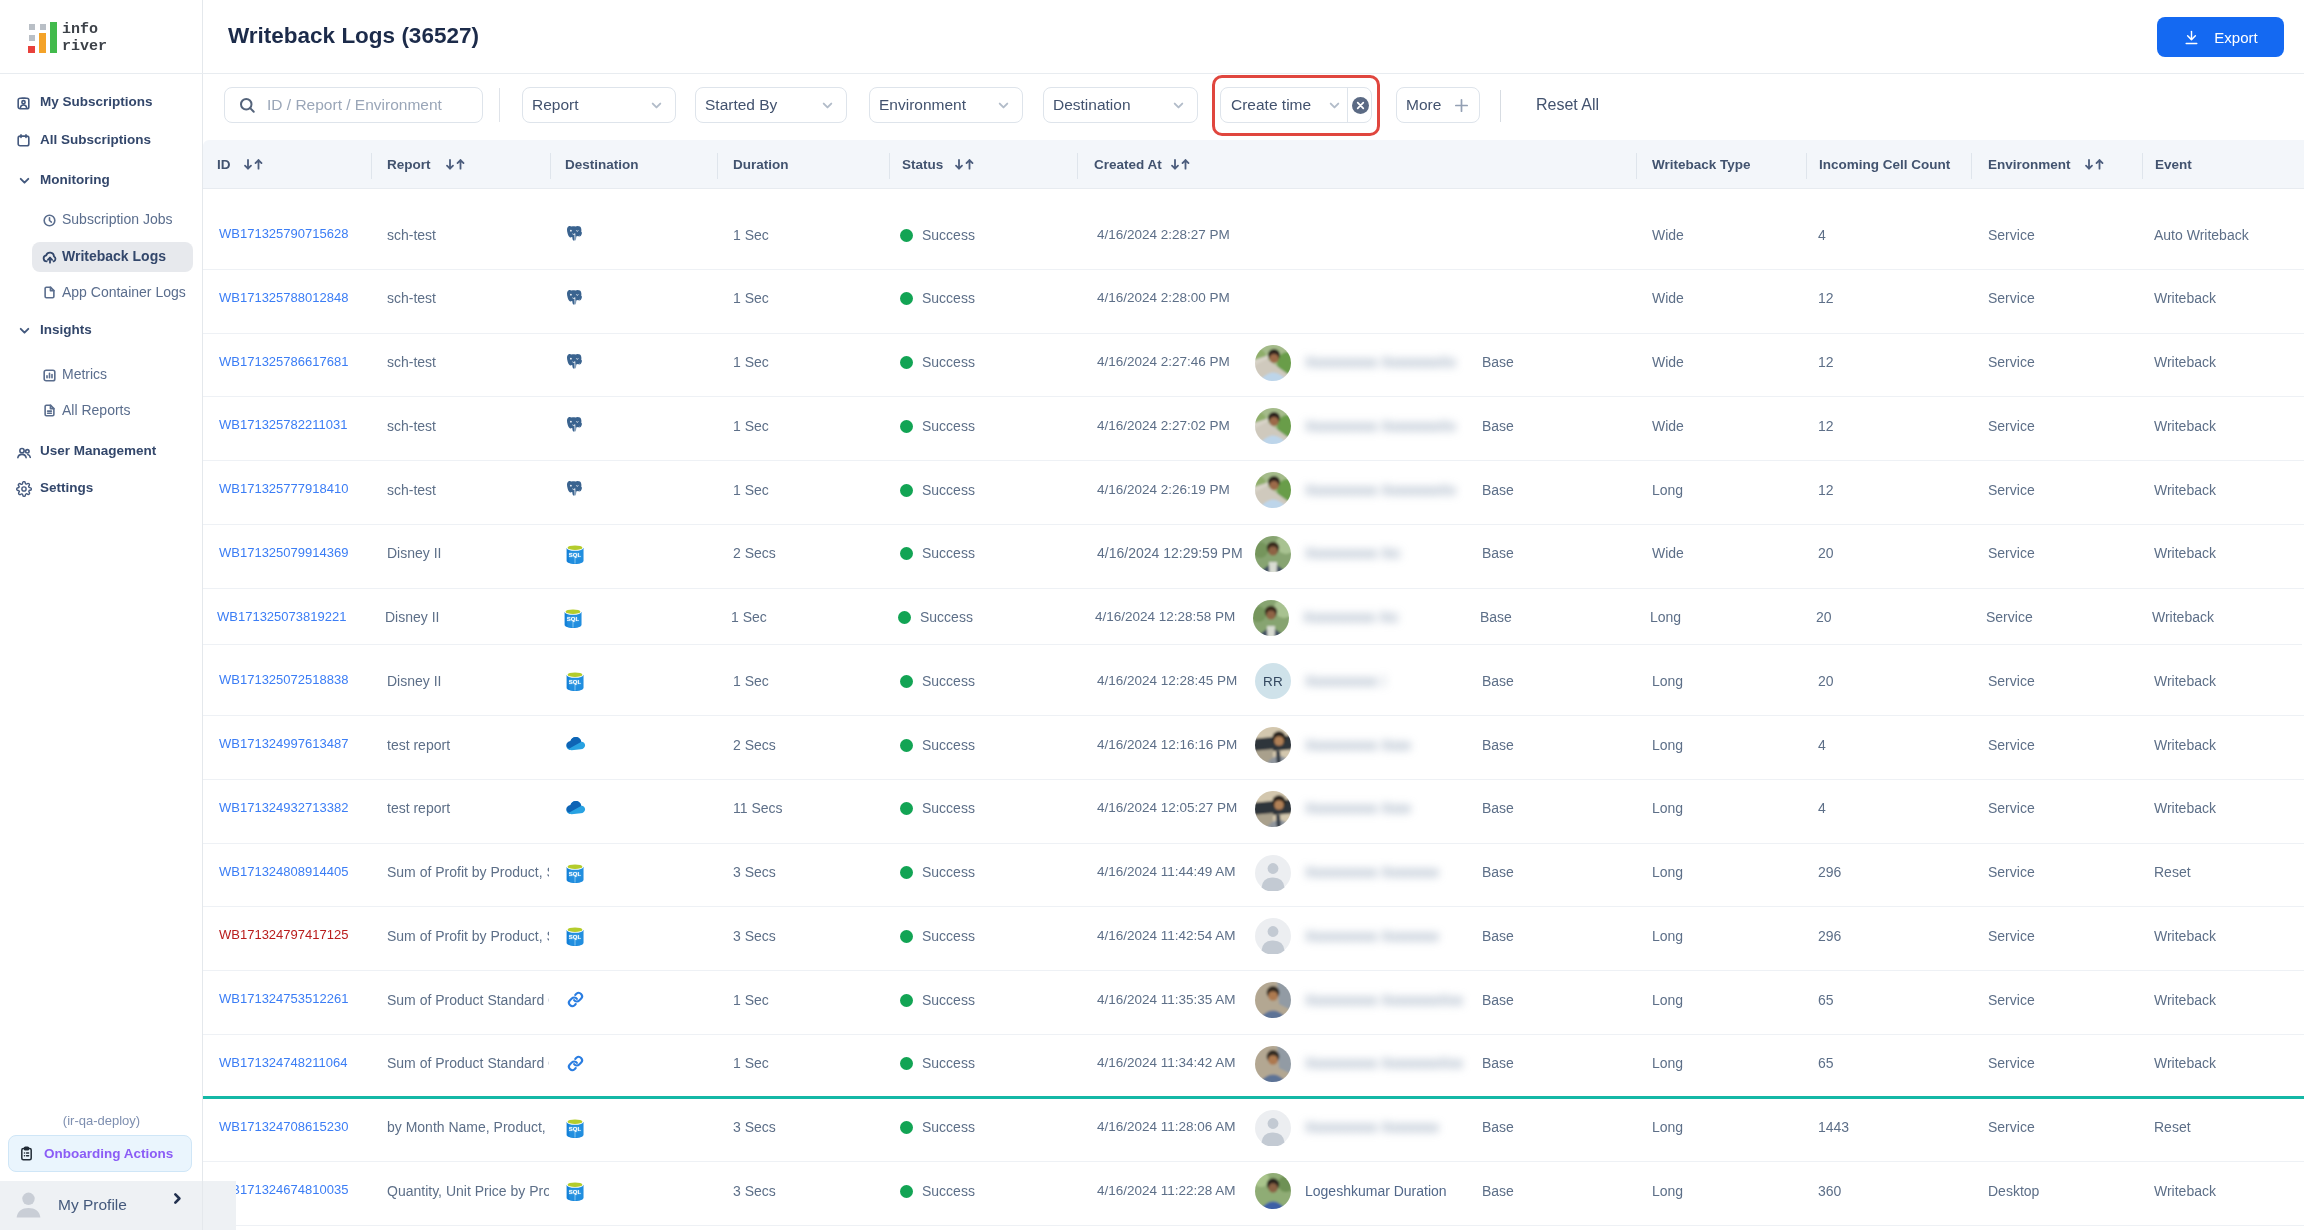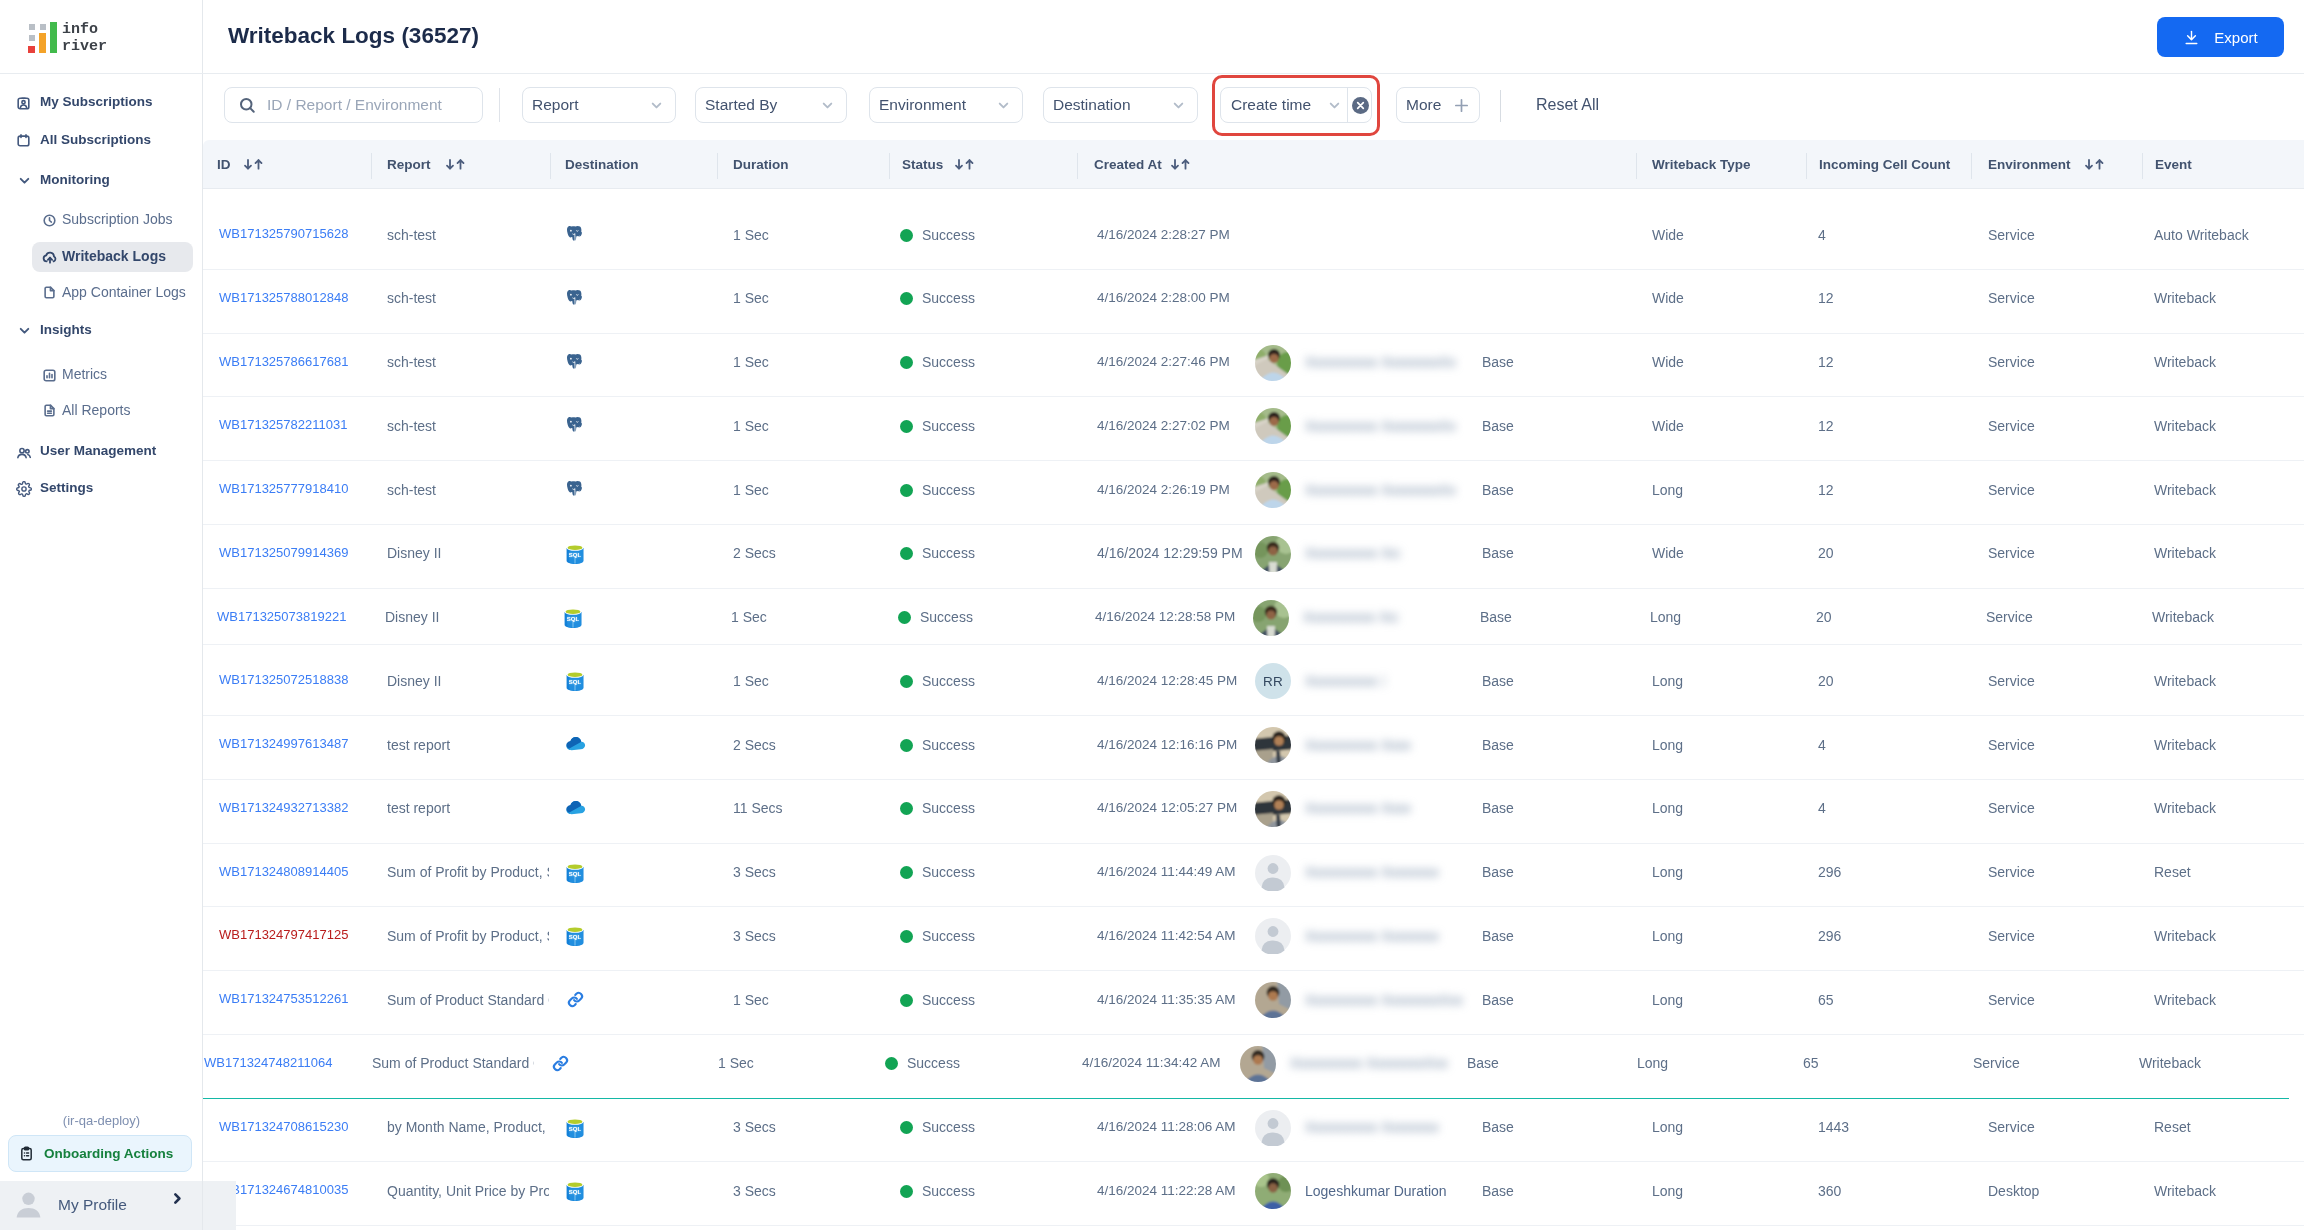--- a/index.html
+++ b/index.html
@@ -459,21 +459,21 @@
             </g>
           </g>
         </svg></div>
 <div class="cell" style="left:1102px;top:20.5px;width:157px;overflow:hidden;color:#7187a3;filter:blur(4px)">Xxxxxxxxxx XxxxxxxxXxxxxxxxxx Xxxxxxxx</div>
 <div class="cell" style="left:1279px;top:20.5px">Base</div>
 <div class="cell" style="left:1449px;top:20.5px">Long</div>
 <div class="cell" style="left:1615px;top:20.5px">65</div>
 <div class="cell" style="left:1785px;top:20.5px">Service</div>
 <div class="cell" style="left:1951px;top:20.5px">Writeback</div>
 </div>
-<div class="abs" style="left:188px;top:1034.75px;width:2101px;height:63.75px;border-bottom:1px solid #14b8a6">
+<div class="abs" style="left:203px;top:1034.75px;width:2101px;height:63.75px;border-bottom:3px solid #14b8a6">
 <a class="cell" style="left:16px;top:20.0px;color:#3b7df5;text-decoration:none;font-size:13px">WB171324748211064</a>
 <div class="cell" style="left:184px;top:20.5px;width:162px;overflow:hidden">Sum of Product Standard Co</div>
 <div class="abs" style="left:363px;top:19.0px;line-height:0"><svg width="19" height="19" viewBox="0 0 19 19" style="">
           <g fill="none" stroke="#2a7de1" stroke-width="2.1" stroke-linecap="round" stroke-linejoin="round">
             <path d="M8.1 10.2a3.4 3.4 0 0 0 5.1.37l2-2a3.4 3.4 0 0 0-4.8-4.8l-1.17 1.16"></path>
             <path d="M10.9 8.8a3.4 3.4 0 0 0-5.1-.37l-2 2a3.4 3.4 0 0 0 4.8 4.8l1.15-1.16"></path>
           </g>
         </svg></div>
 <div class="cell" style="left:530px;top:20.5px">1 Sec</div>
 <div class="abs" style="left:697px;top:22.5px;width:13px;height:13px;border-radius:50%;background:#12a454"></div>
@@ -683,21 +683,21 @@
           <path d="M19.4 15a1.6 1.6 0 0 0 .32 1.76l.06.06a2 2 0 1 1-2.83 2.83l-.06-.06a1.6 1.6 0 0 0-1.76-.32 1.6 1.6 0 0 0-1 1.47V21a2 2 0 1 1-4 0v-.09a1.6 1.6 0 0 0-1-1.47 1.6 1.6 0 0 0-1.76.32l-.06.06a2 2 0 1 1-2.83-2.83l.06-.06a1.6 1.6 0 0 0 .32-1.76 1.6 1.6 0 0 0-1.47-1H3a2 2 0 1 1 0-4h.09a1.6 1.6 0 0 0 1.47-1 1.6 1.6 0 0 0-.32-1.76l-.06-.06a2 2 0 1 1 2.83-2.83l.06.06a1.6 1.6 0 0 0 1.76.32h.08a1.6 1.6 0 0 0 1-1.47V3a2 2 0 1 1 4 0v.09a1.6 1.6 0 0 0 1 1.47 1.6 1.6 0 0 0 1.76-.32l.06-.06a2 2 0 1 1 2.83 2.83l-.06.06a1.6 1.6 0 0 0-.32 1.76v.08a1.6 1.6 0 0 0 1.47 1H21a2 2 0 1 1 0 4h-.09a1.6 1.6 0 0 0-1.47 1z"></path>
         </svg></div>
       <div class="nav" style="top:479.9px">Settings</div>
 <div class="abs" style="left:0;top:1113px;width:203px;text-align:center;font-size:13px;color:#7e8fb0">(ir-qa-deploy)</div>
 <div class="abs" style="left:8px;top:1135px;width:184px;height:37px;background:#eaf5fd;border:1px solid #cfe6f7;border-radius:8px;display:flex;align-items:center;padding-left:10px;gap:10px">
         <span style="line-height:0"><svg width="15" height="15" viewBox="0 0 24 24" fill="none" stroke="#212b36" stroke-width="2.40" stroke-linecap="round" stroke-linejoin="round">
             <rect x="4.5" y="4" width="15" height="18" rx="2.5"></rect>
             <rect x="8.8" y="2" width="6.4" height="4" rx="1.4"></rect>
             <path d="M8.7 11h.01M12 11h3.3M8.7 15.5h.01M12 15.5h3.3"></path>
           </svg></span>
-        <span style="font-size:13.5px;font-weight:700;color:#15803d">Onboarding Actions</span>
+        <span style="font-size:13.5px;font-weight:700;color:#8b5cf6">Onboarding Actions</span>
       </div>
 <div class="abs" style="left:0;top:1181px;width:236px;height:49px;background:#eef1f4">
         <div class="abs" style="left:13px;top:8px;line-height:0"><svg width="31" height="31" viewBox="0 0 24 24" fill="#c9ced6">
             <circle cx="12" cy="7.6" r="4.8"></circle>
             <path d="M2.8 22c.9-5 4.2-7.2 9.2-7.2s8.3 2.2 9.2 7.2z"></path>
           </svg></div>
         <div class="abs" style="left:58px;top:15px;font-size:15.5px;color:#44597c">My Profile</div>
         <div class="abs" style="left:171px;top:11px;line-height:0"><svg width="13" height="13" viewBox="0 0 24 24" fill="none" stroke="#22314f" stroke-width="4.80" stroke-linecap="round" stroke-linejoin="round">
             <path d="M8 4.5l7.5 7.5-7.5 7.5"></path>
           </svg></div>

